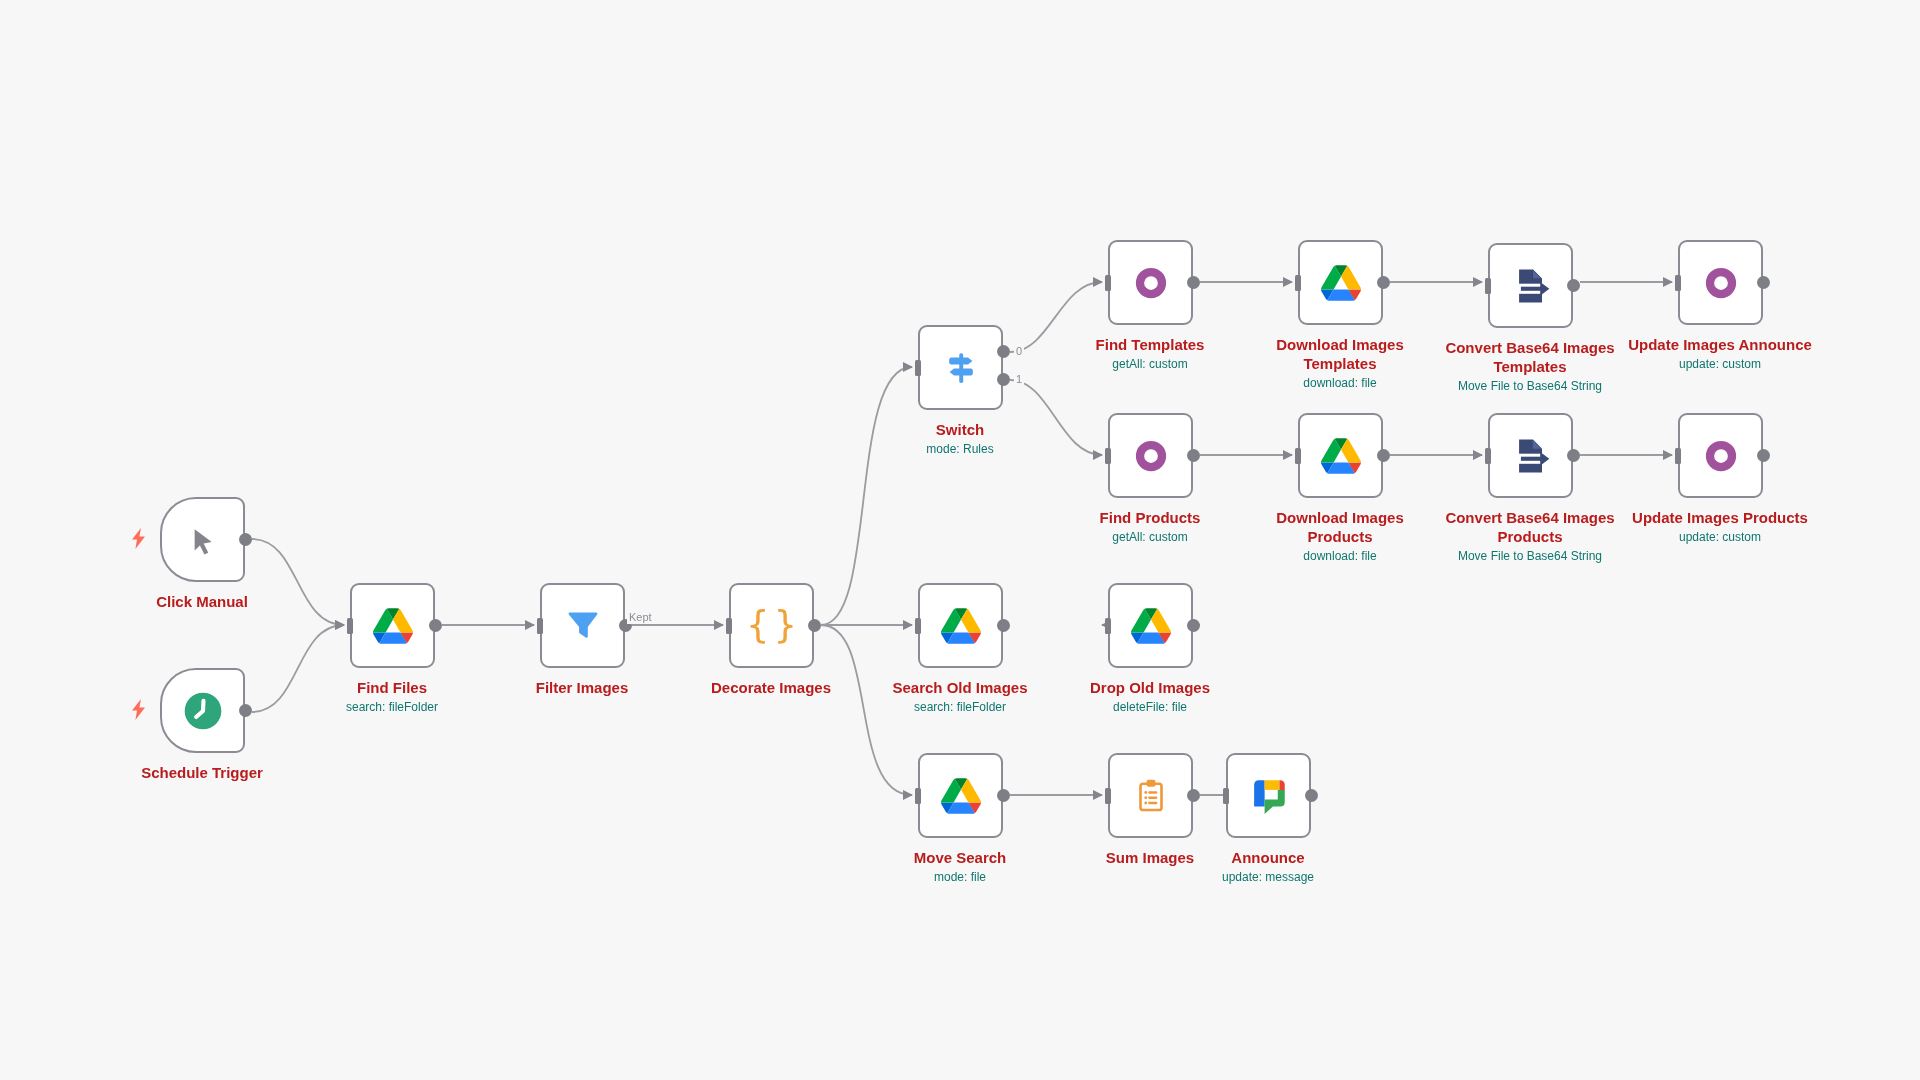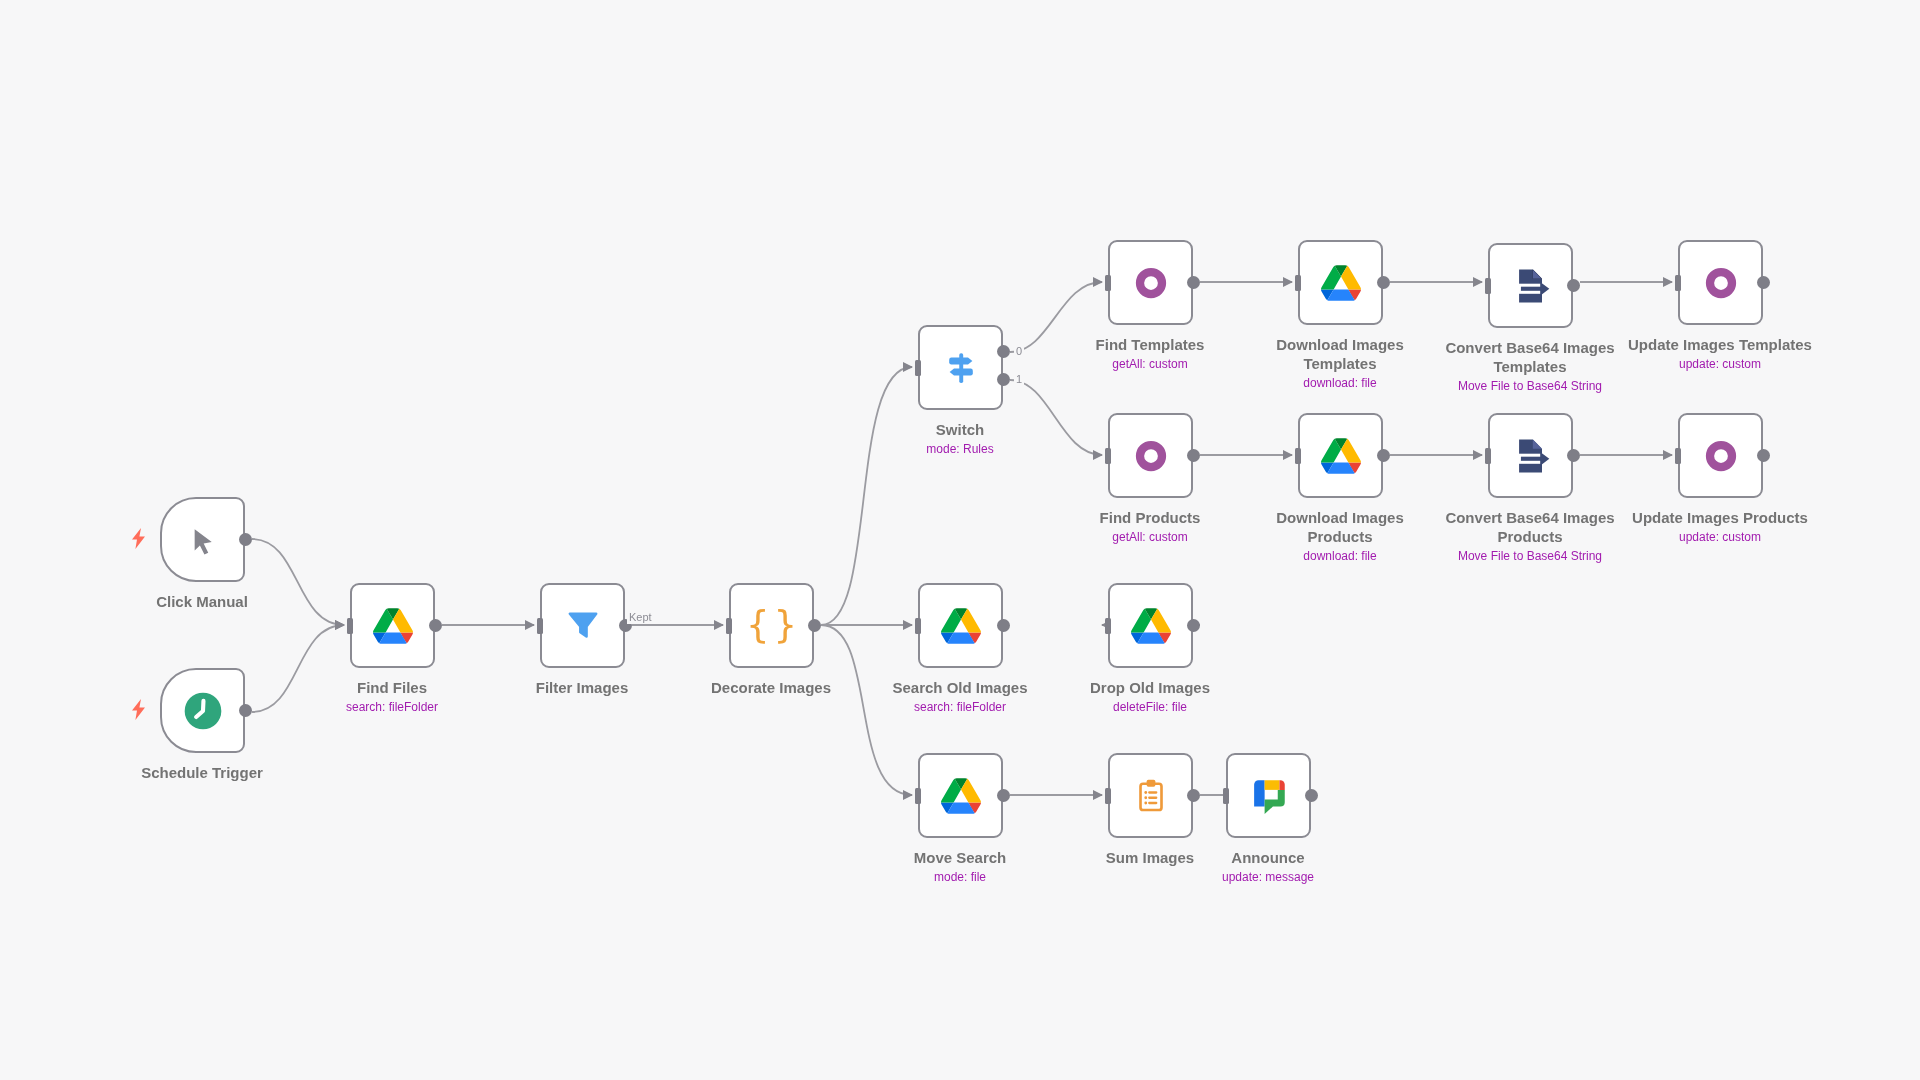--- a/index.html
+++ b/index.html
@@ -30,27 +30,27 @@
   .out-port.o0{top:20px;margin-top:0;}
   .out-port.o1{top:48px;margin-top:0;}
   .in-port{
     position:absolute;left:-3px;top:50%;margin-top:-8px;
     width:6px;height:16px;border-radius:1.5px;
     background:#7e7e87;z-index:3;
   }
   .nlabel{
     position:absolute;top:96px;left:42px;transform:translateX(-50%);
     width:200px;text-align:center;
-    font-size:15px;font-weight:600;color:#737373;line-height:1.25;
+    font-size:15px;font-weight:600;color:#b91c1c;line-height:1.25;
   }
   .narrow .nlabel{width:172px;text-align:center;}
   .nsub{
     position:absolute;top:96px;left:42px;transform:translateX(-50%);
     width:220px;text-align:center;
-    font-size:12px;color:#a21caf;line-height:1.2;
+    font-size:12px;color:#0f766e;line-height:1.2;
     margin-top:0;
   }
   .one .nsub{top:117px;}
   .two .nsub{top:136px;}
   .bolt{position:absolute;left:-28px;top:31px;width:14px;height:21px;}
   .braces{
     font-family:"DejaVu Sans", sans-serif;
     font-size:37px;font-weight:500;color:#f0a33a;letter-spacing:4px;
     padding-left:4px;line-height:1;
   }
@@ -221,21 +221,21 @@
   </div>
 
   <div class="node one" style="left:1678px;top:240px">
     <div class="box">
       <svg width="44" height="44" viewBox="0 0 48 48">
         <circle cx="24" cy="24" r="12" fill="none" stroke="#a0529c" stroke-width="9"></circle>
       </svg>
     </div>
     <div class="in-port"></div>
     <div class="out-port"></div>
-    <div class="nlabel">Update Images Templates</div>
+    <div class="nlabel">Update Images Announce</div>
     <div class="nsub">update: custom</div>
   </div>
 
   <div class="node one" style="left:1108px;top:413px">
     <div class="box">
       <svg width="44" height="44" viewBox="0 0 48 48">
         <circle cx="24" cy="24" r="12" fill="none" stroke="#a0529c" stroke-width="9"></circle>
       </svg>
     </div>
     <div class="in-port"></div>

